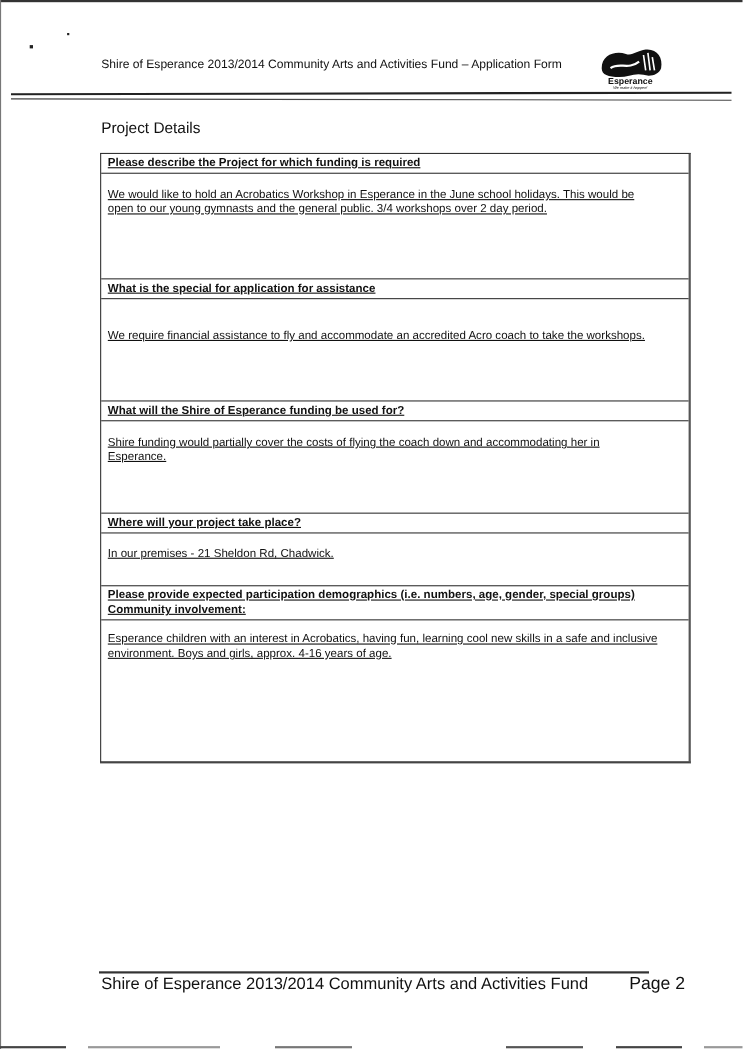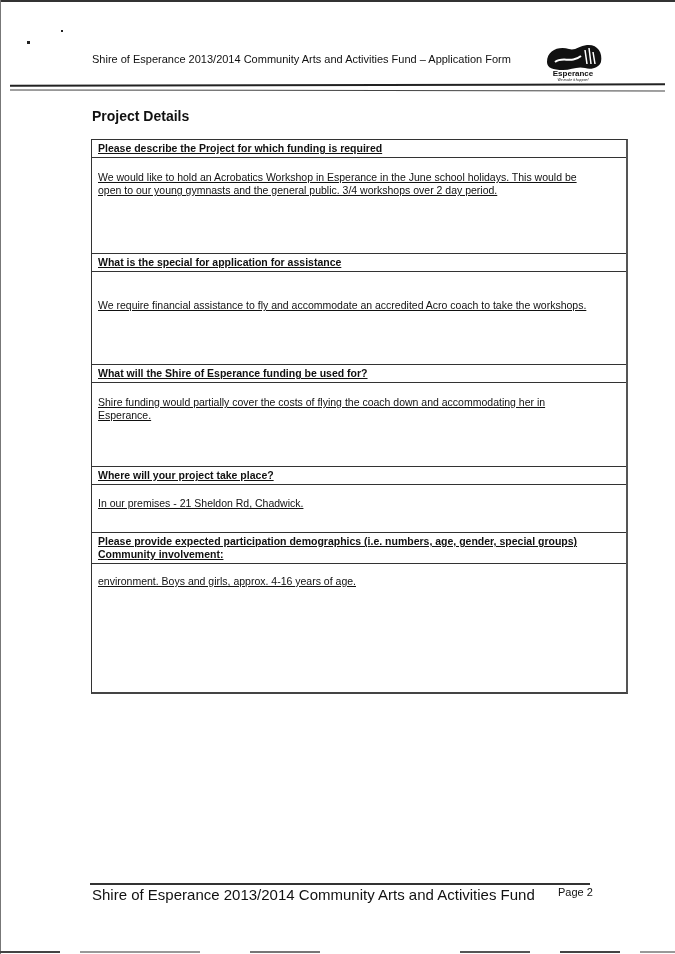--- a/index.html
+++ b/index.html
@@ -11,36 +11,36 @@
     .edge-left { position: absolute; left: 0; top: 0; width: 1px; height: 954px; background: #777; }
     .edge-bottom { position: absolute; left: 0; top: 951px; width: 675px; height: 2px;
       background: repeating-linear-gradient(90deg, #444 0 60px, #fff 60px 80px, #999 80px 200px, #fff 200px 250px, #777 250px 320px, #fff 320px 460px, #555 460px 530px, #fff 530px 560px); }
     .speck { position: absolute; background: #222; }
 
     .header-title { position: absolute; left: 92px; top: 53px; font-size: 11px; color: #111; white-space: nowrap; }
     .logo { position: absolute; left: 541px; top: 40px; width: 64px; height: 42px; }
     .header-rule-1 { position: absolute; left: 10px; top: 84px; width: 655px; height: 2px; background: #222; transform: rotate(-0.12deg); }
     .header-rule-2 { position: absolute; left: 10px; top: 90px; width: 655px; height: 1px; background: #444; transform: rotate(0.1deg); }
 
-    .section-title { position: absolute; left: 92px; top: 108px; font-size: 14px; font-weight: bold; }
+    .section-title { position: absolute; left: 92px; top: 108px; font-size: 14px; font-weight: normal; }
 
     .form { position: absolute; left: 91px; top: 139px; width: 534px; border: 1px solid #333; border-right: 2px solid #555; border-bottom: 2px solid #444; text-decoration: underline; }
     .q { border-bottom: 1px solid #333; font-size: 10.5px; font-weight: bold; padding: 2px 6px; line-height: 13px; }
     .a { border-bottom: 1px solid #333; font-size: 10.5px; line-height: 13px; padding: 0 6px; }
     .a:last-child { border-bottom: none; }
     .a1 { height: 96px; padding-top: 13px; box-sizing: border-box; height: 96px; }
     .a2 { height: 93px; padding-top: 27px; box-sizing: border-box; }
     .a3 { height: 84px; padding-top: 13px; box-sizing: border-box; }
     .a4 { height: 48px; padding-top: 12px; box-sizing: border-box; }
     .a5 { height: 128px; padding-top: 11px; box-sizing: border-box; }
     .q1 { height: 18px; box-sizing: border-box; }
 
     .footer-rule { position: absolute; left: 90px; top: 883px; width: 500px; height: 2px; background: #333; }
     .footer-text { position: absolute; left: 92px; top: 886px; font-size: 15px; white-space: nowrap; }
-    .footer-page { position: absolute; left: 558px; top: 886px; font-size: 11px; white-space: nowrap; }
+    .footer-page { position: absolute; left: 572px; top: 886px; font-size: 16px; white-space: nowrap; }
   </style>
 </head>
 <body>
 
 <div class="edge-top"></div>
 <div class="edge-left"></div>
 <div class="edge-bottom"></div>
 <div class="speck" style="left:61px;top:30px;width:2px;height:2px;"></div>
 <div class="speck" style="left:27px;top:41px;width:3px;height:3px;"></div>
 
@@ -82,19 +82,20 @@
   <div class="q q1">Where will your project take place?</div>
   <div class="a a4">
     <div>In our premises - 21 Sheldon Rd, Chadwick.</div>
   </div>
 
   <div class="q">
     <div>Please provide expected participation demographics (i.e. numbers, age, gender, special groups)</div>
     <div>Community involvement:</div>
   </div>
   <div class="a a5">
+    <div>Esperance children with an interest in Acrobatics, having fun, learning cool new skills in a safe and inclusive</div>
     <div>environment.  Boys and girls, approx. 4-16 years of age.</div>
   </div>
 </div>
 
 <div class="footer-rule"></div>
 <div class="footer-text">Shire of Esperance 2013/2014 Community Arts and Activities Fund</div>
 <div class="footer-page">Page 2</div>
 
 </body></html>

